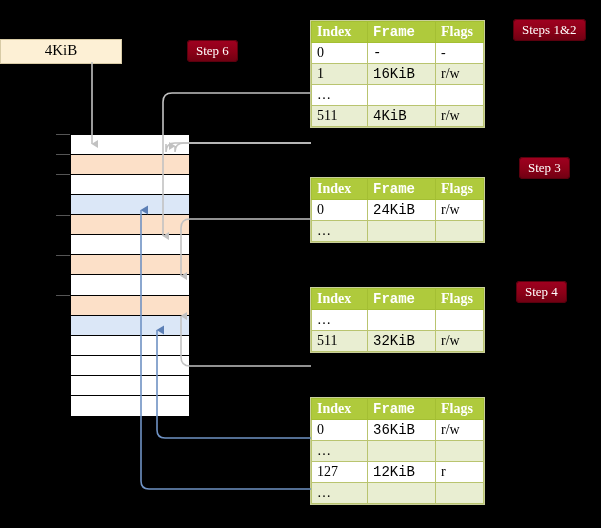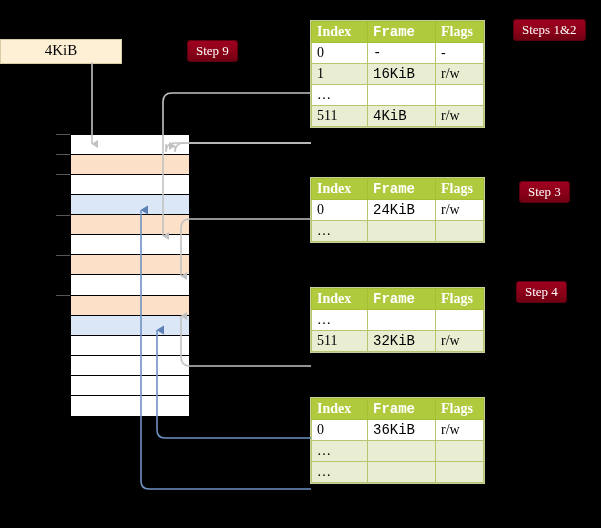--- a/index.html
+++ b/index.html
@@ -92,26 +92,26 @@
 </head>
 <body>
 
 <div id="stage">
 
   <div class="kbox" id="kbox" style="left:0px;top:39px;width:120px;height:23px;">
     <span>4KiB</span>
   </div>
 
   <div class="steplabel" style="left:187px;top:40px;">
-    <span>Step 9</span>
+    <span>Step 6</span>
   </div>
   <div class="steplabel" style="left:513px;top:19px;">
     <span>Steps 1&amp;2</span>
   </div>
-  <div class="steplabel" style="left:519px;top:157px;margin-top:24px;">
+  <div class="steplabel" style="left:519px;top:157px;">
     <span>Step 3</span>
   </div>
   <div class="steplabel" style="left:516px;top:281px;">
     <span>Step 4</span>
   </div>
 
   <div id="memblock">
       <div class="mrow c-white"></div>
       <div class="mrow c-orange"></div>
       <div class="mrow c-white"></div>
@@ -219,20 +219,25 @@
       <tbody>
         <tr class="plain">
           <td class="col-idx">0</td>
           <td class="col-frm">36KiB</td>
           <td class="col-flg">r/w</td>
         </tr>
         <tr class="alt">
           <td class="col-idx">…</td>
           <td class="col-frm"></td>
           <td class="col-flg"></td>
+        </tr>
+        <tr class="plain">
+          <td class="col-idx">127</td>
+          <td class="col-frm">12KiB</td>
+          <td class="col-flg">r</td>
         </tr>
         <tr class="alt">
           <td class="col-idx">…</td>
           <td class="col-frm"></td>
           <td class="col-flg"></td>
         </tr>
       </tbody>
     </table>
 
   <svg class="overlay" viewBox="0 0 601 528">

